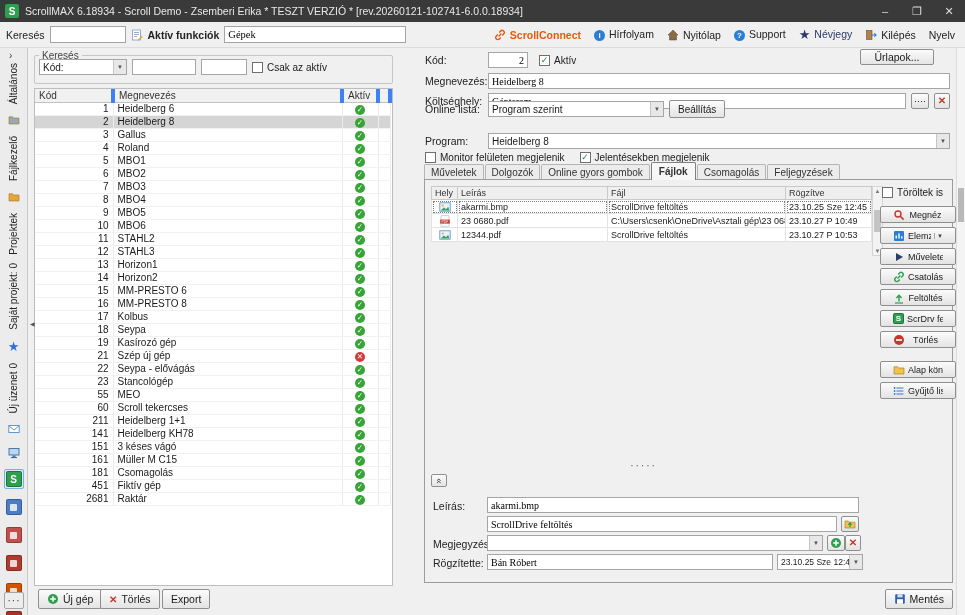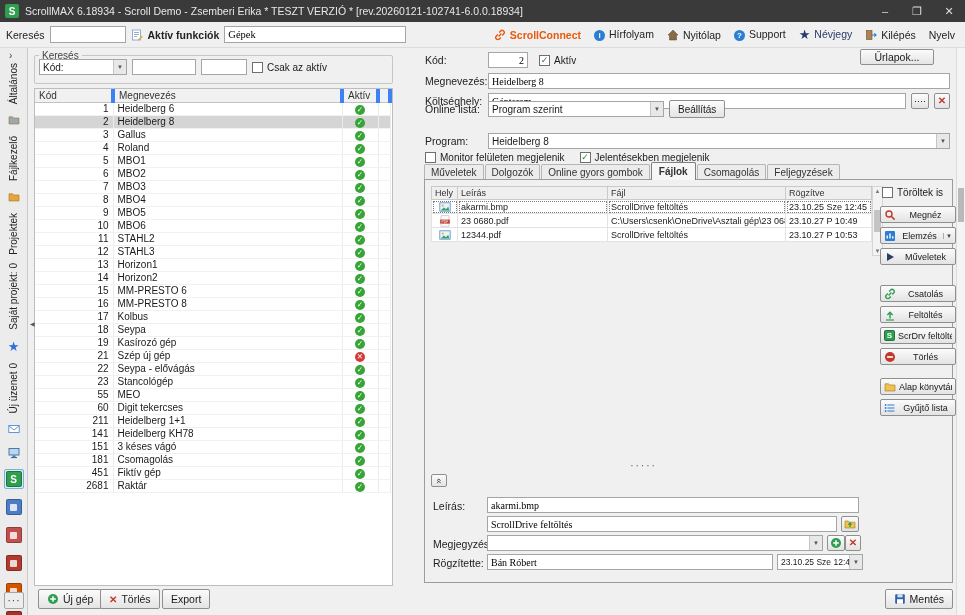--- a/index.html
+++ b/index.html
@@ -76,21 +76,21 @@
   table.files td{height:14px;border:1px solid #e3e3e3;padding:0 3px;white-space:nowrap;overflow:hidden;background:#fff}
   table.files tr.selected td{outline:1px dotted #7a7a7a;outline-offset:-2px}
   .fc-hely{width:26px;text-align:center}
   .fc-leiras{width:150px}
   .fc-fajl{width:178px}
   .fc-rogz{width:86px}
   .ftable-scroll{position:absolute;left:447px;top:6px;width:11px;height:70px;background:#f3f3f3;border:1px solid #d5d5d5;font-size:6px;color:#777;display:flex;flex-direction:column;justify-content:space-between;align-items:center;padding:1px 0}
   .ftable-scroll .thumb{width:7px;height:22px;background:#c4c4c4}
 
   .file-actions{position:absolute;left:455px;top:22px;width:76px}
-  .abtn{display:flex;align-items:center;gap:3px;width:76px;height:17px;border:1px solid #8f8f8f;border-radius:2px;background:linear-gradient(#fbfbfb,#e3e3e3);font-size:9px;padding:0 3px;margin-top:4px;white-space:nowrap}
+  .abtn{display:flex;align-items:center;gap:3px;width:76px;height:17px;border:1px solid #8f8f8f;border-radius:2px;background:linear-gradient(#fbfbfb,#e3e3e3);font-size:9px;padding:0 12px;margin-top:4px;white-space:nowrap}
   .abtn-lb{flex:1;text-align:center;overflow:hidden}
   .abtn-arr{border-left:1px solid #aaa;padding-left:2px;font-size:6px;color:#444}
   .deleted-cb{position:absolute;left:457px;top:7px}
 
   .split-dots{position:absolute;left:0;right:90px;top:280px;text-align:center;color:#555;font-size:10px;letter-spacing:2px}
   .chev-up{position:absolute;left:6px;top:294px;width:16px;height:13px;border:1px solid #8f8f8f;border-radius:2px;background:linear-gradient(#fbfbfb,#e3e3e3);display:flex;align-items:center;justify-content:center;font-size:9px;color:#333}
   .chev-up span{display:inline-block;transform:rotate(90deg)}
   .dlabel{position:absolute;left:8px;width:54px;font-size:10.5px;color:#222}
   .dfield{position:absolute;height:16px}
 
@@ -392,39 +392,45 @@
             <td class="c-sp"></td>
           </tr>
           <tr>
             <td class="c-kod">55</td>
             <td class="c-nev">MEO</td>
             <td class="c-akt"><span class="dot ok">✓</span></td>
             <td class="c-sp"></td>
           </tr>
           <tr>
             <td class="c-kod">60</td>
-            <td class="c-nev">Digit tekercses</td>
+            <td class="c-nev">Scroll tekercses</td>
             <td class="c-akt"><span class="dot ok">✓</span></td>
             <td class="c-sp"></td>
           </tr>
           <tr>
             <td class="c-kod">211</td>
             <td class="c-nev">Heidelberg 1+1</td>
             <td class="c-akt"><span class="dot ok">✓</span></td>
             <td class="c-sp"></td>
           </tr>
           <tr>
             <td class="c-kod">141</td>
             <td class="c-nev">Heidelberg KH78</td>
             <td class="c-akt"><span class="dot ok">✓</span></td>
             <td class="c-sp"></td>
           </tr>
           <tr>
             <td class="c-kod">151</td>
             <td class="c-nev">3 késes vágó</td>
+            <td class="c-akt"><span class="dot ok">✓</span></td>
+            <td class="c-sp"></td>
+          </tr>
+          <tr>
+            <td class="c-kod">161</td>
+            <td class="c-nev">Müller M C15</td>
             <td class="c-akt"><span class="dot ok">✓</span></td>
             <td class="c-sp"></td>
           </tr>
           <tr>
             <td class="c-kod">181</td>
             <td class="c-nev">Csomagolás</td>
             <td class="c-akt"><span class="dot ok">✓</span></td>
             <td class="c-sp"></td>
           </tr>
           <tr>
@@ -576,21 +582,21 @@
             </svg></span>
           <span class="abtn-lb">Elemzés</span>
           <span class="abtn-arr">▼</span>
         </div>
         <div class="abtn">
           <span><svg class="ig" viewBox="0 0 12 12">
               <path d="M3 2 L10 6 L3 10 Z" fill="#2c3e66"></path>
             </svg></span>
           <span class="abtn-lb">Műveletek</span>
         </div>
-        <div class="abtn" style="margin-top: 20px;">
+        <div class="abtn" style="margin-top: 3px;">
           <span><svg class="ig" viewBox="0 0 12 12" fill="none" stroke="#2e9e4f" stroke-width="1.4">
               <path d="M4.6 7.4 L7.4 4.6"></path>
               <path d="M5.2 3.4 L6.6 2 a2.1 2.1 0 0 1 3 3 L8.2 6.4"></path>
               <path d="M6.8 8.6 L5.4 10 a2.1 2.1 0 0 1 -3 -3 L3.8 5.6"></path>
             </svg></span>
           <span class="abtn-lb">Csatolás</span>
         </div>
         <div class="abtn">
           <span><svg class="ig" viewBox="0 0 12 12">
               <path d="M6 9.5 V3.6 M3.4 6 L6 3.2 L8.6 6" stroke="#2e9e4f" stroke-width="1.4" fill="none"></path>

